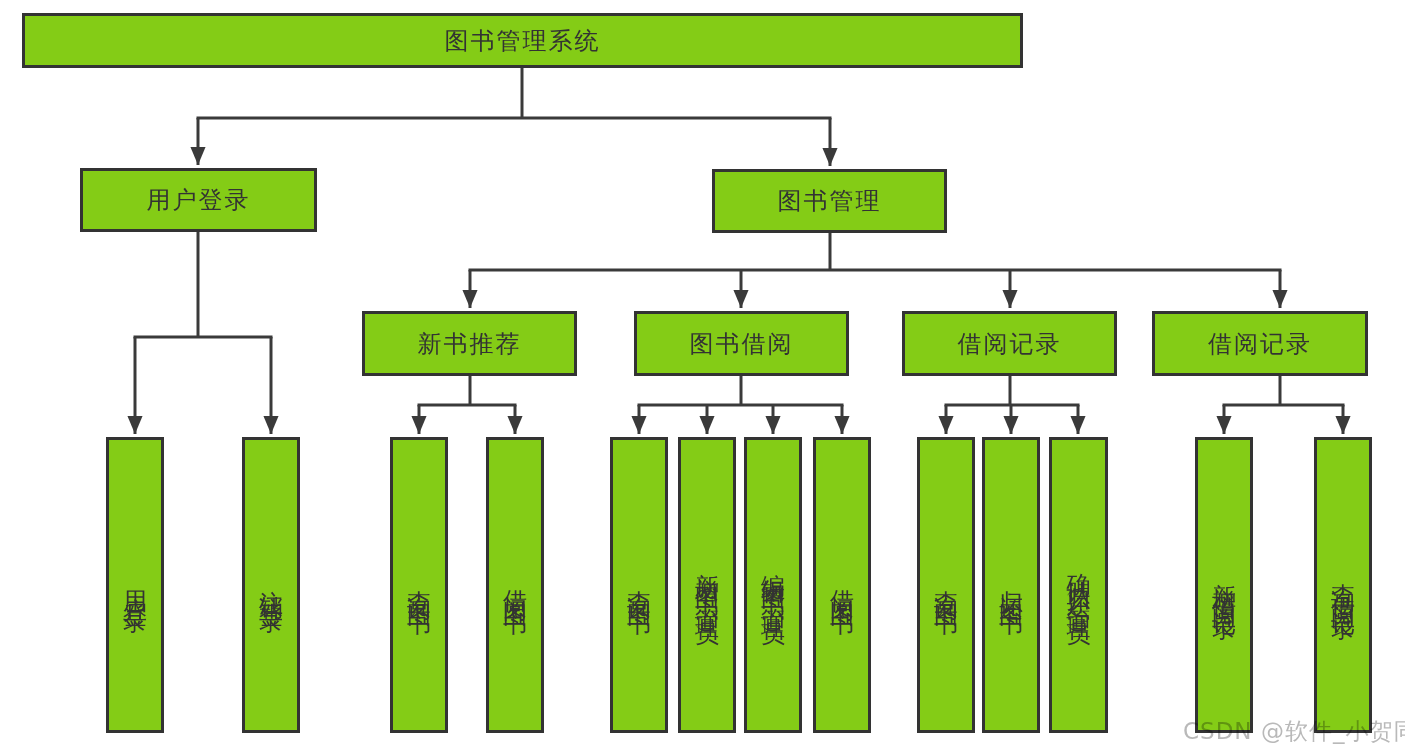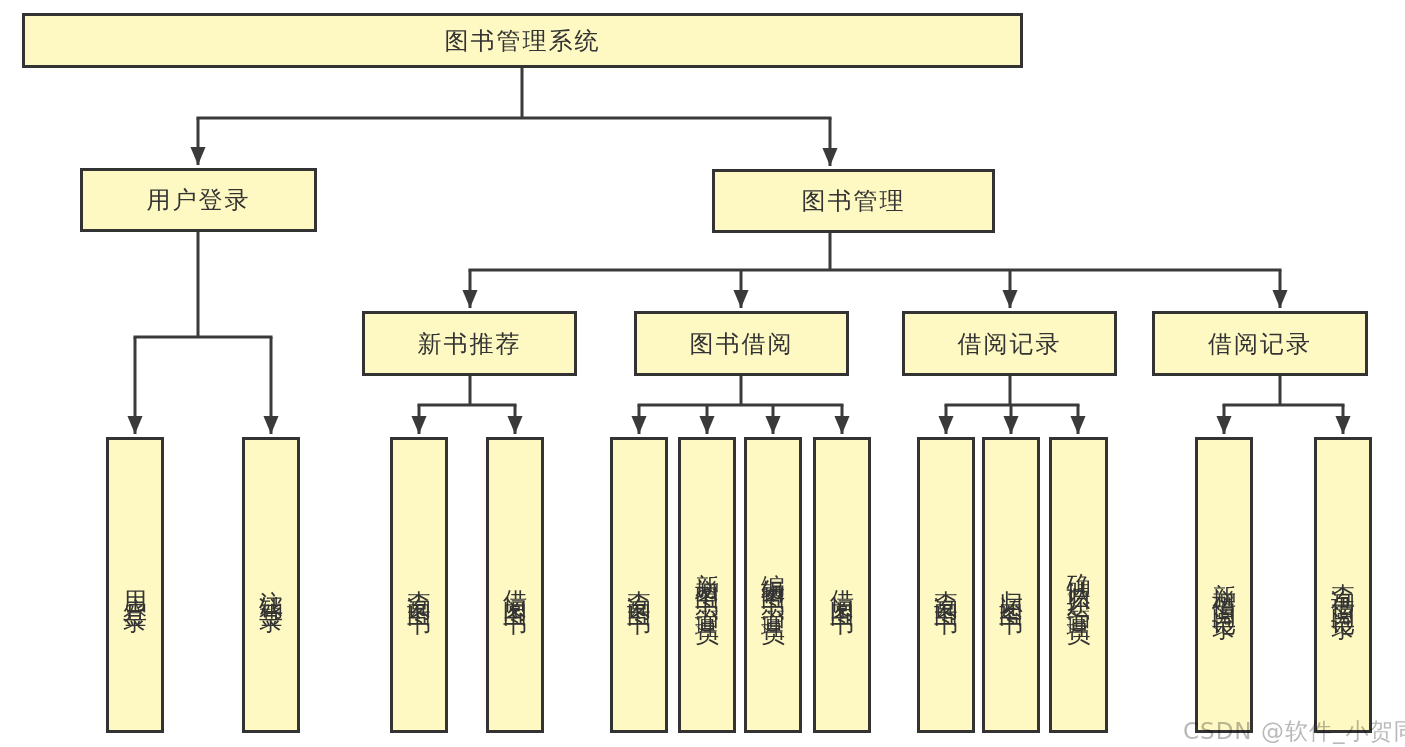--- a/index.html
+++ b/index.html
@@ -18,21 +18,21 @@
   #wires {
     position: absolute;
     left: 0; top: 0;
     width: 1405px;
     height: 747px;
   }
   .node {
     position: absolute;
     box-sizing: border-box;
     border: 3px solid #333333;
-    background: #fef9c3;
+    background: #84cc16;
     color: #333333;
     display: flex;
     align-items: center;
     justify-content: center;
     font-size: 24px;
     letter-spacing: 2px;
     line-height: 1;
     white-space: nowrap;
     z-index: 2;
   }
@@ -105,21 +105,21 @@
       <path d="M1280 376 V405"></path>
       <path d="M1222.5 405 H1344.5"></path>
       <path d="M1224 405 V434" marker-end="url(#arrow)"></path>
       <path d="M1343 405 V434" marker-end="url(#arrow)"></path>
     </g>
   </svg>
 
   <div class="node" style="left:22px;top:13px;width:1001px;height:55px">图书管理系统</div>
 
   <div class="node" style="left:80px;top:168px;width:237px;height:64px">用户登录</div>
-  <div class="node" style="left:712px;top:169px;width:283px;height:64px">图书管理</div>
+  <div class="node" style="left:712px;top:169px;width:235px;height:64px">图书管理</div>
 
   <div class="node" style="left:362px;top:311px;width:215px;height:65px">新书推荐</div>
   <div class="node" style="left:634px;top:311px;width:215px;height:65px">图书借阅</div>
   <div class="node" style="left:902px;top:311px;width:215px;height:65px">借阅记录</div>
   <div class="node" style="left:1152px;top:311px;width:216px;height:65px">借阅记录</div>
 
   <div class="node v" style="left:106px;top:437px;width:58px;height:296px">用户登录</div>
   <div class="node v" style="left:242px;top:437px;width:58px;height:296px">注销登录</div>
 
   <div class="node v" style="left:390px;top:437px;width:58px;height:296px">查询图书</div>

